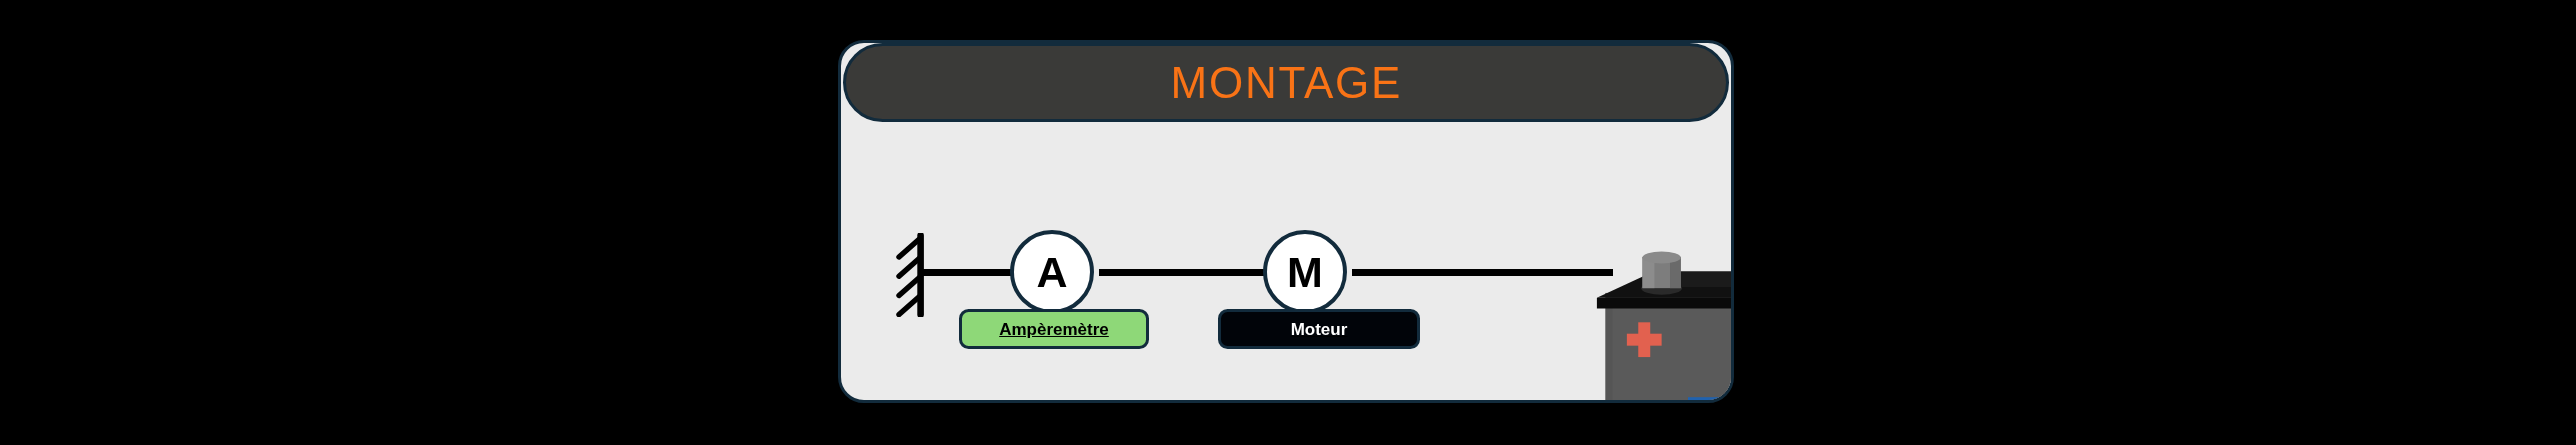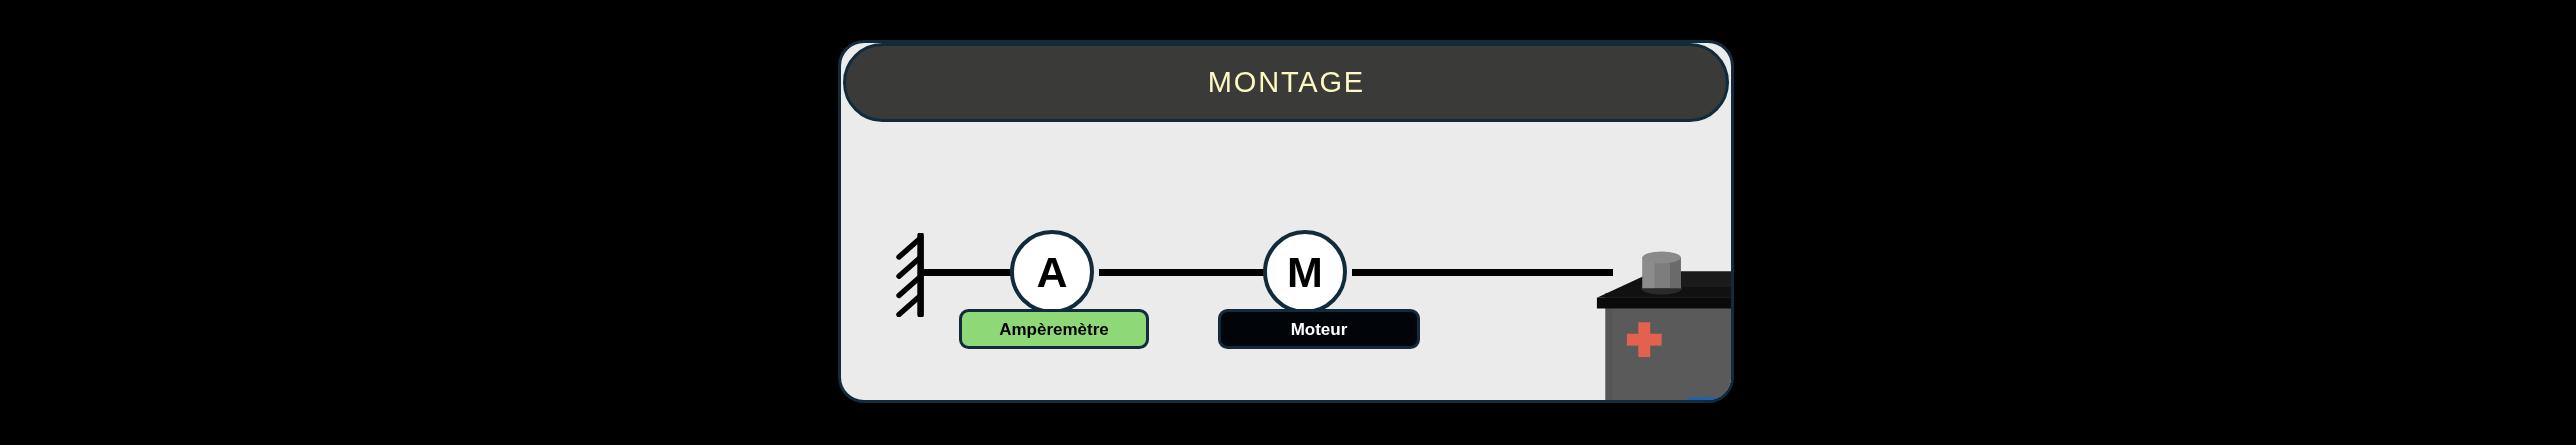--- a/index.html
+++ b/index.html
@@ -45,22 +45,22 @@
     background: #3a3a38;
     border: 3.6px solid #122b3c;
     border-radius: 42px;
     box-sizing: border-box;
     display: flex;
     align-items: center;
     justify-content: center;
     z-index: 5;
   }
   .card-header-title {
-    color: #fef9c3;
-    font-size: 29px;
+    color: #f97316;
+    font-size: 44px;
     font-weight: 300;
     letter-spacing: 1.8px;
     font-family: "Liberation Sans", sans-serif;
     line-height: 1;
     white-space: nowrap;
   }
 
   
   .circuit {
     position: absolute;
@@ -118,20 +118,21 @@
   .comp-label {
     position: absolute;
     height: 40px;
     border: 3.6px solid #122b3c;
     border-radius: 9.6px;
     box-sizing: border-box;
     display: flex;
     align-items: center;
     justify-content: center;
     z-index: 4;
+    text-decoration: underline;
   }
   .comp-label span {
     font-size: 17px;
     font-weight: bold;
     line-height: 1;
     white-space: nowrap;
     font-family: "Liberation Sans", sans-serif;
   }
   .label-ammeter {
     left: 118px;

